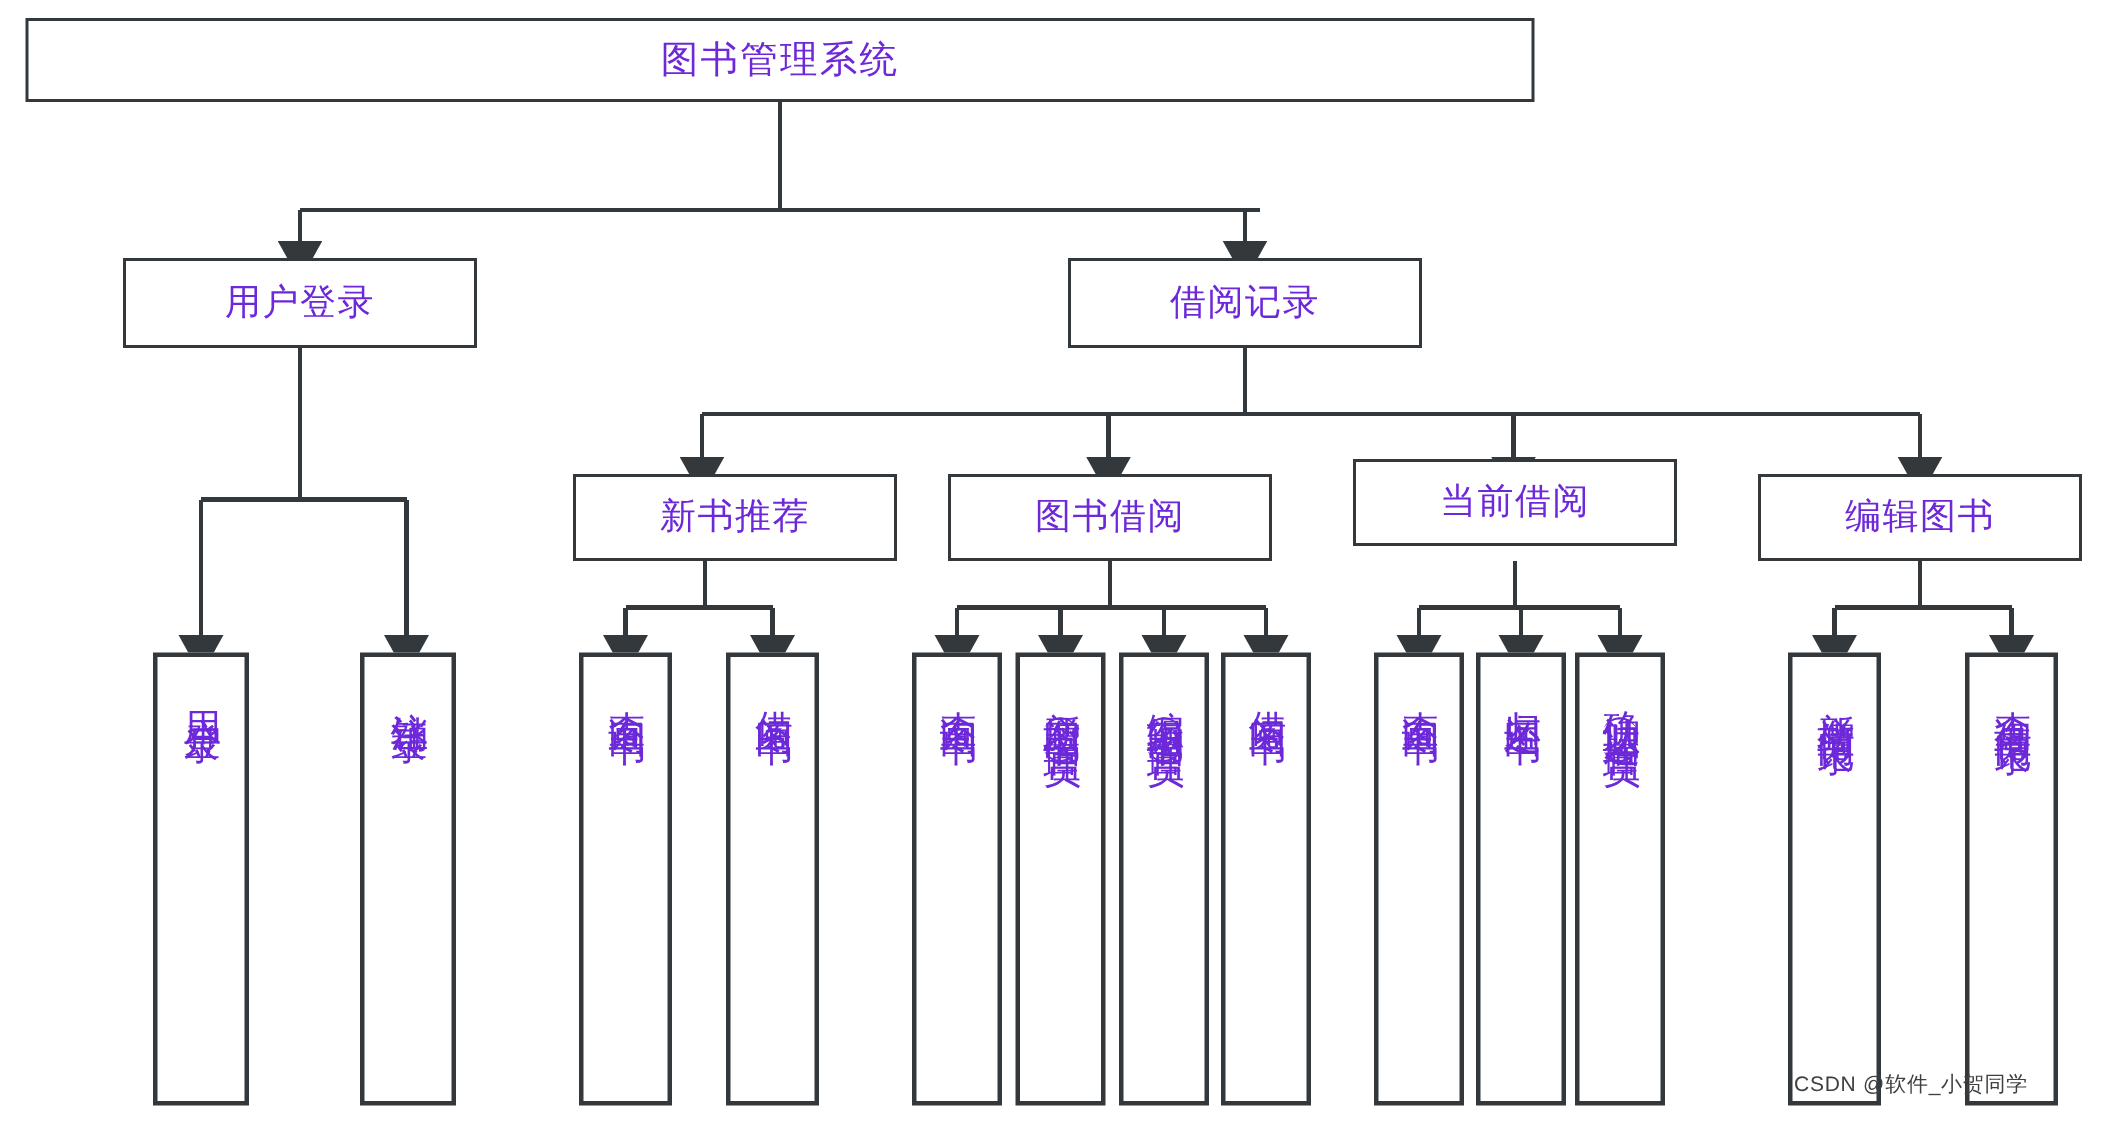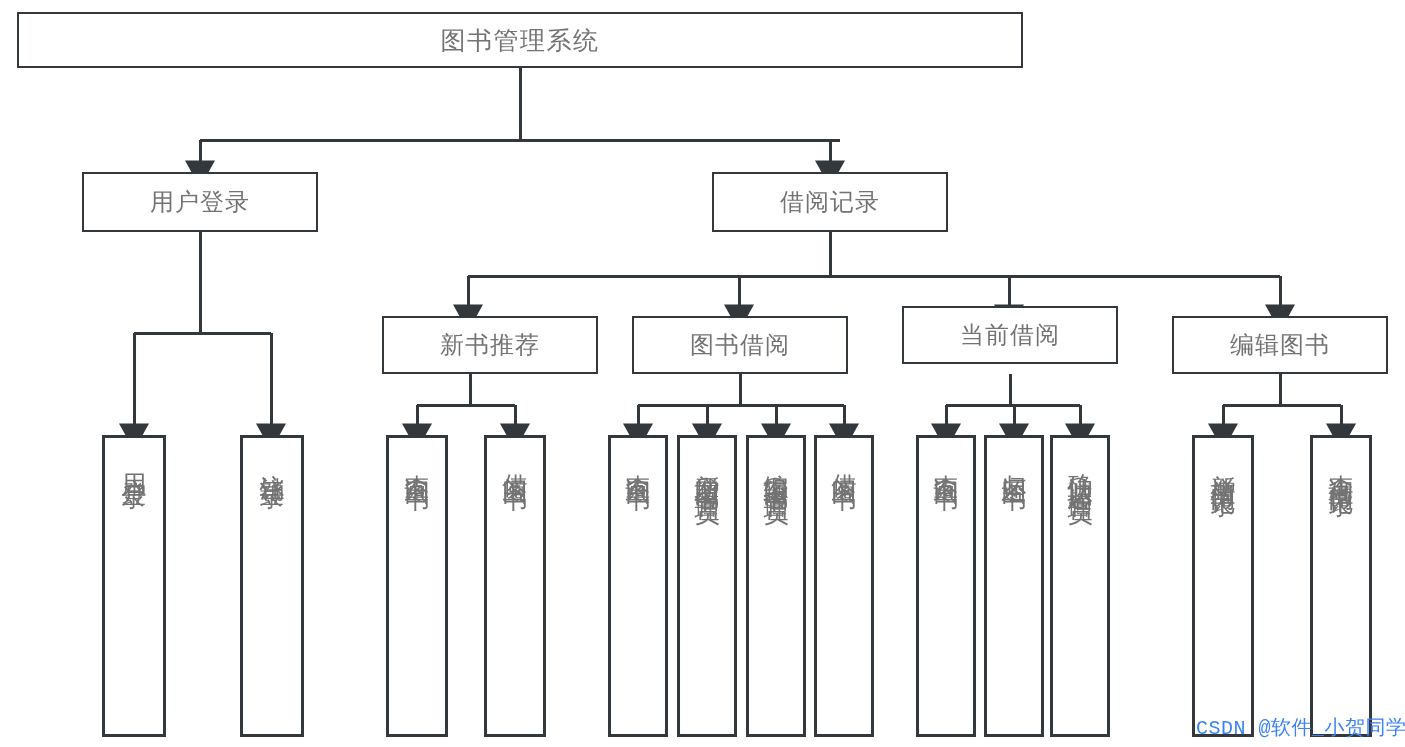--- a/index.html
+++ b/index.html
@@ -15,21 +15,21 @@
   svg.edges{position:absolute;left:0;top:0;width:1405px;height:747px;}
 
   .node{
     position:absolute;
     box-sizing:border-box;
     background:#ffffff;
     border:2.5px solid #33383d;
     display:flex;
     align-items:center;
     justify-content:center;
-    color:#737373;
+    color:#6d28d9;
   }
   .node .lbl{
     display:block;
     text-align:center;
     line-height:1.08;
     white-space:nowrap;
   }
   
   .node.h .lbl{font-size:24px;letter-spacing:1px;}
   .node.root .lbl{font-size:25px;letter-spacing:1.5px;}
@@ -44,25 +44,25 @@
     text-orientation:upright;
     font-size:25px;
     letter-spacing:4px;
     line-height:1;
     white-space:nowrap;
   }
 
   .watermark{
     position:absolute;
     left:1196px;top:714px;
-    font-size:20px;
-    color:#3b82f6;
+    font-size:14px;
+    color:#404040;
     letter-spacing:0.5px;
     white-space:nowrap;
-    font-family:Liberation Mono, monospace;
+    font-family:Liberation Sans, sans-serif;
   }
 </style>
 </head>
 <body>
 
 <div id="diagram-root">
 
   <svg class="edges" viewBox="0 0 1405 747" xmlns="http://www.w3.org/2000/svg">
     <defs>
       <marker id="arrow" markerWidth="10" markerHeight="12" refX="1.2" refY="5" orient="auto" markerUnits="strokeWidth">

